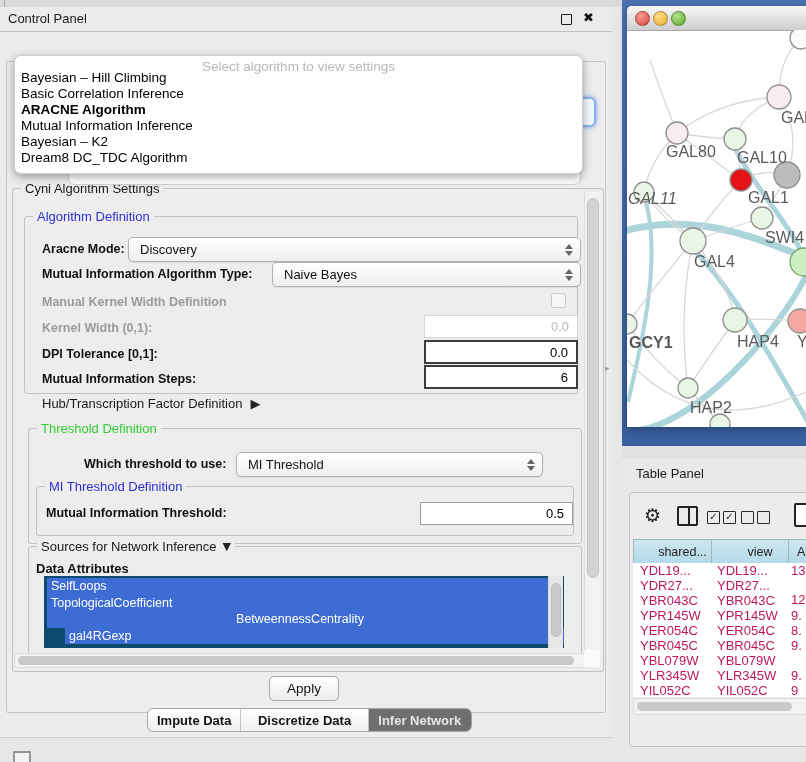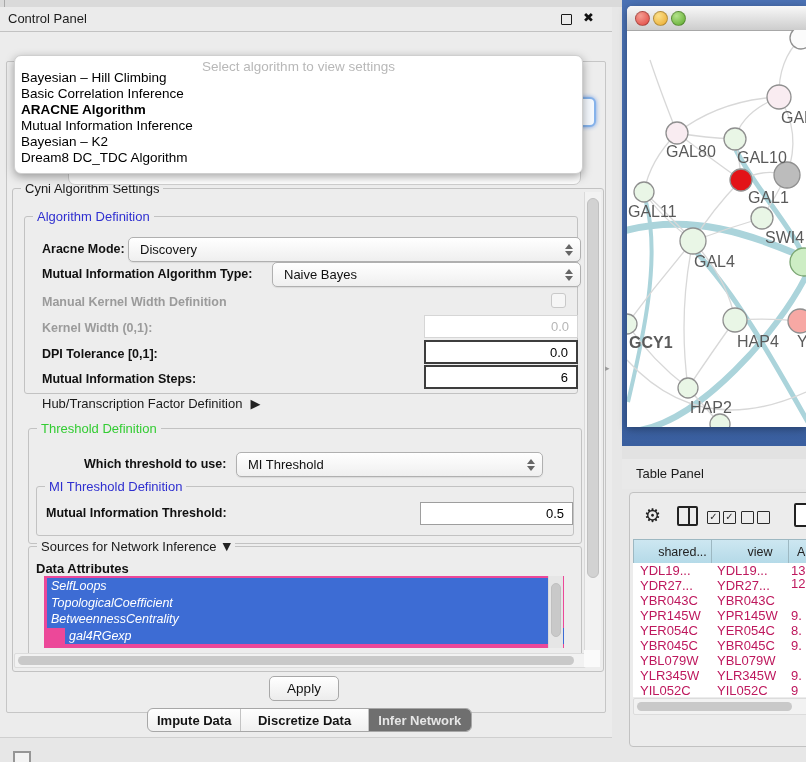--- a/index.html
+++ b/index.html
@@ -187,28 +187,28 @@
     <span>0.5</span>
   </div>
 
   <div class="group" style="left:28px;top:539px;width:552px;height:113px;">
     <span class="legend" style="display:flex;gap:6px;align-items:center;">
       <span>Sources for Network Inference</span>
       <span class="icon" style="font-size:11px;">▼</span>
     </span>
   </div>
   <span class="lbl" style="left:36px;top:554px;font-size:13px;">Data Attributes</span>
-  <div class="abs" style="left:44px;top:569px;width:520px;height:72px;background:#ec4899;overflow:hidden;font-style:italic;">
+  <div class="abs" style="left:44px;top:569px;width:520px;height:72px;background:#0c4a6e;overflow:hidden;">
     <div class="attr-item" style="top:2px;">
         <span>SelfLoops</span>
       </div>
     <div class="attr-item" style="top:18.5px;">
         <span>TopologicalCoefficient</span>
       </div>
-    <div class="attr-item" style="top:35px;">
+    <div class="attr-item" style="top:35px;justify-content:center;">
         <span>BetweennessCentrality</span>
       </div>
     <div class="attr-item" style="top:51.5px;margin-left:18px;">
         <span>gal4RGexp</span>
       </div>
     <div class="scroll-track-v" style="left:504px;top:0;width:14px;height:72px;background:#e6e6e6;">
       <div class="scroll-thumb" style="left:2px;top:7px;width:8px;height:52px;background:#c9c9c9;"></div>
     </div>
   </div>
 
@@ -313,21 +313,21 @@
     <circle cx="800" cy="321" r="12" fill="#f7a8a4"></circle>
     <circle cx="688" cy="388" r="10" fill="#e9f6e6"></circle>
     <circle cx="720" cy="424" r="10" fill="#e9f6e6"></circle>
   </g>
 </svg>
 
 <div class="nlabel" style="left:781px;top:109px;">GAL</div>
 <div class="nlabel" style="left:666px;top:143px;">GAL80</div>
 <div class="nlabel" style="left:737px;top:149px;">GAL10</div>
 <div class="nlabel" style="left:748px;top:189px;">GAL1</div>
-<div class="nlabel" style="left:628px;top:203px;">GAL11</div>
+<div class="nlabel" style="left:628px;top:190px;font-style:italic;">GAL11</div>
 <div class="nlabel" style="left:765px;top:229px;">SWI4</div>
 <div class="nlabel" style="left:694px;top:253px;">GAL4</div>
 <div class="nlabel" style="left:629px;top:334px;font-weight:bold;">GCY1</div>
 <div class="nlabel" style="left:737px;top:333px;">HAP4</div>
 <div class="nlabel" style="left:797px;top:333px;">Y</div>
 <div class="nlabel" style="left:690px;top:399px;">HAP2</div>
 
 <div class="abs tp-strip"></div>
 <div class="abs tp-title">
   <span>Table Panel</span>
@@ -356,21 +356,21 @@
 
 <div class="abs" style="left:633px;top:563px;width:173px;height:134px;background:#fff;overflow:hidden;">
   <div>
       <span class="trow-cell" style="left:7px;top:0;">YDL19...</span>
       <span class="trow-cell" style="left:84px;top:0;">YDL19...</span>
       <span class="trow-cell" style="left:158px;top:0;">13</span>
     </div>
   <div>
       <span class="trow-cell" style="left:7px;top:15px;">YDR27...</span>
       <span class="trow-cell" style="left:84px;top:15px;">YDR27...</span>
-      <span class="trow-cell" style="left:158px;top:13px;">12</span>
+      <span class="trow-cell" style="left:158px;top:29px;">12</span>
     </div>
   <div>
       <span class="trow-cell" style="left:7px;top:30px;">YBR043C</span>
       <span class="trow-cell" style="left:84px;top:30px;">YBR043C</span>
       <span class="trow-cell" style="left:158px;top:30px;"></span>
     </div>
   <div>
       <span class="trow-cell" style="left:7px;top:45px;">YPR145W</span>
       <span class="trow-cell" style="left:84px;top:45px;">YPR145W</span>
       <span class="trow-cell" style="left:158px;top:45px;">9.</span>

